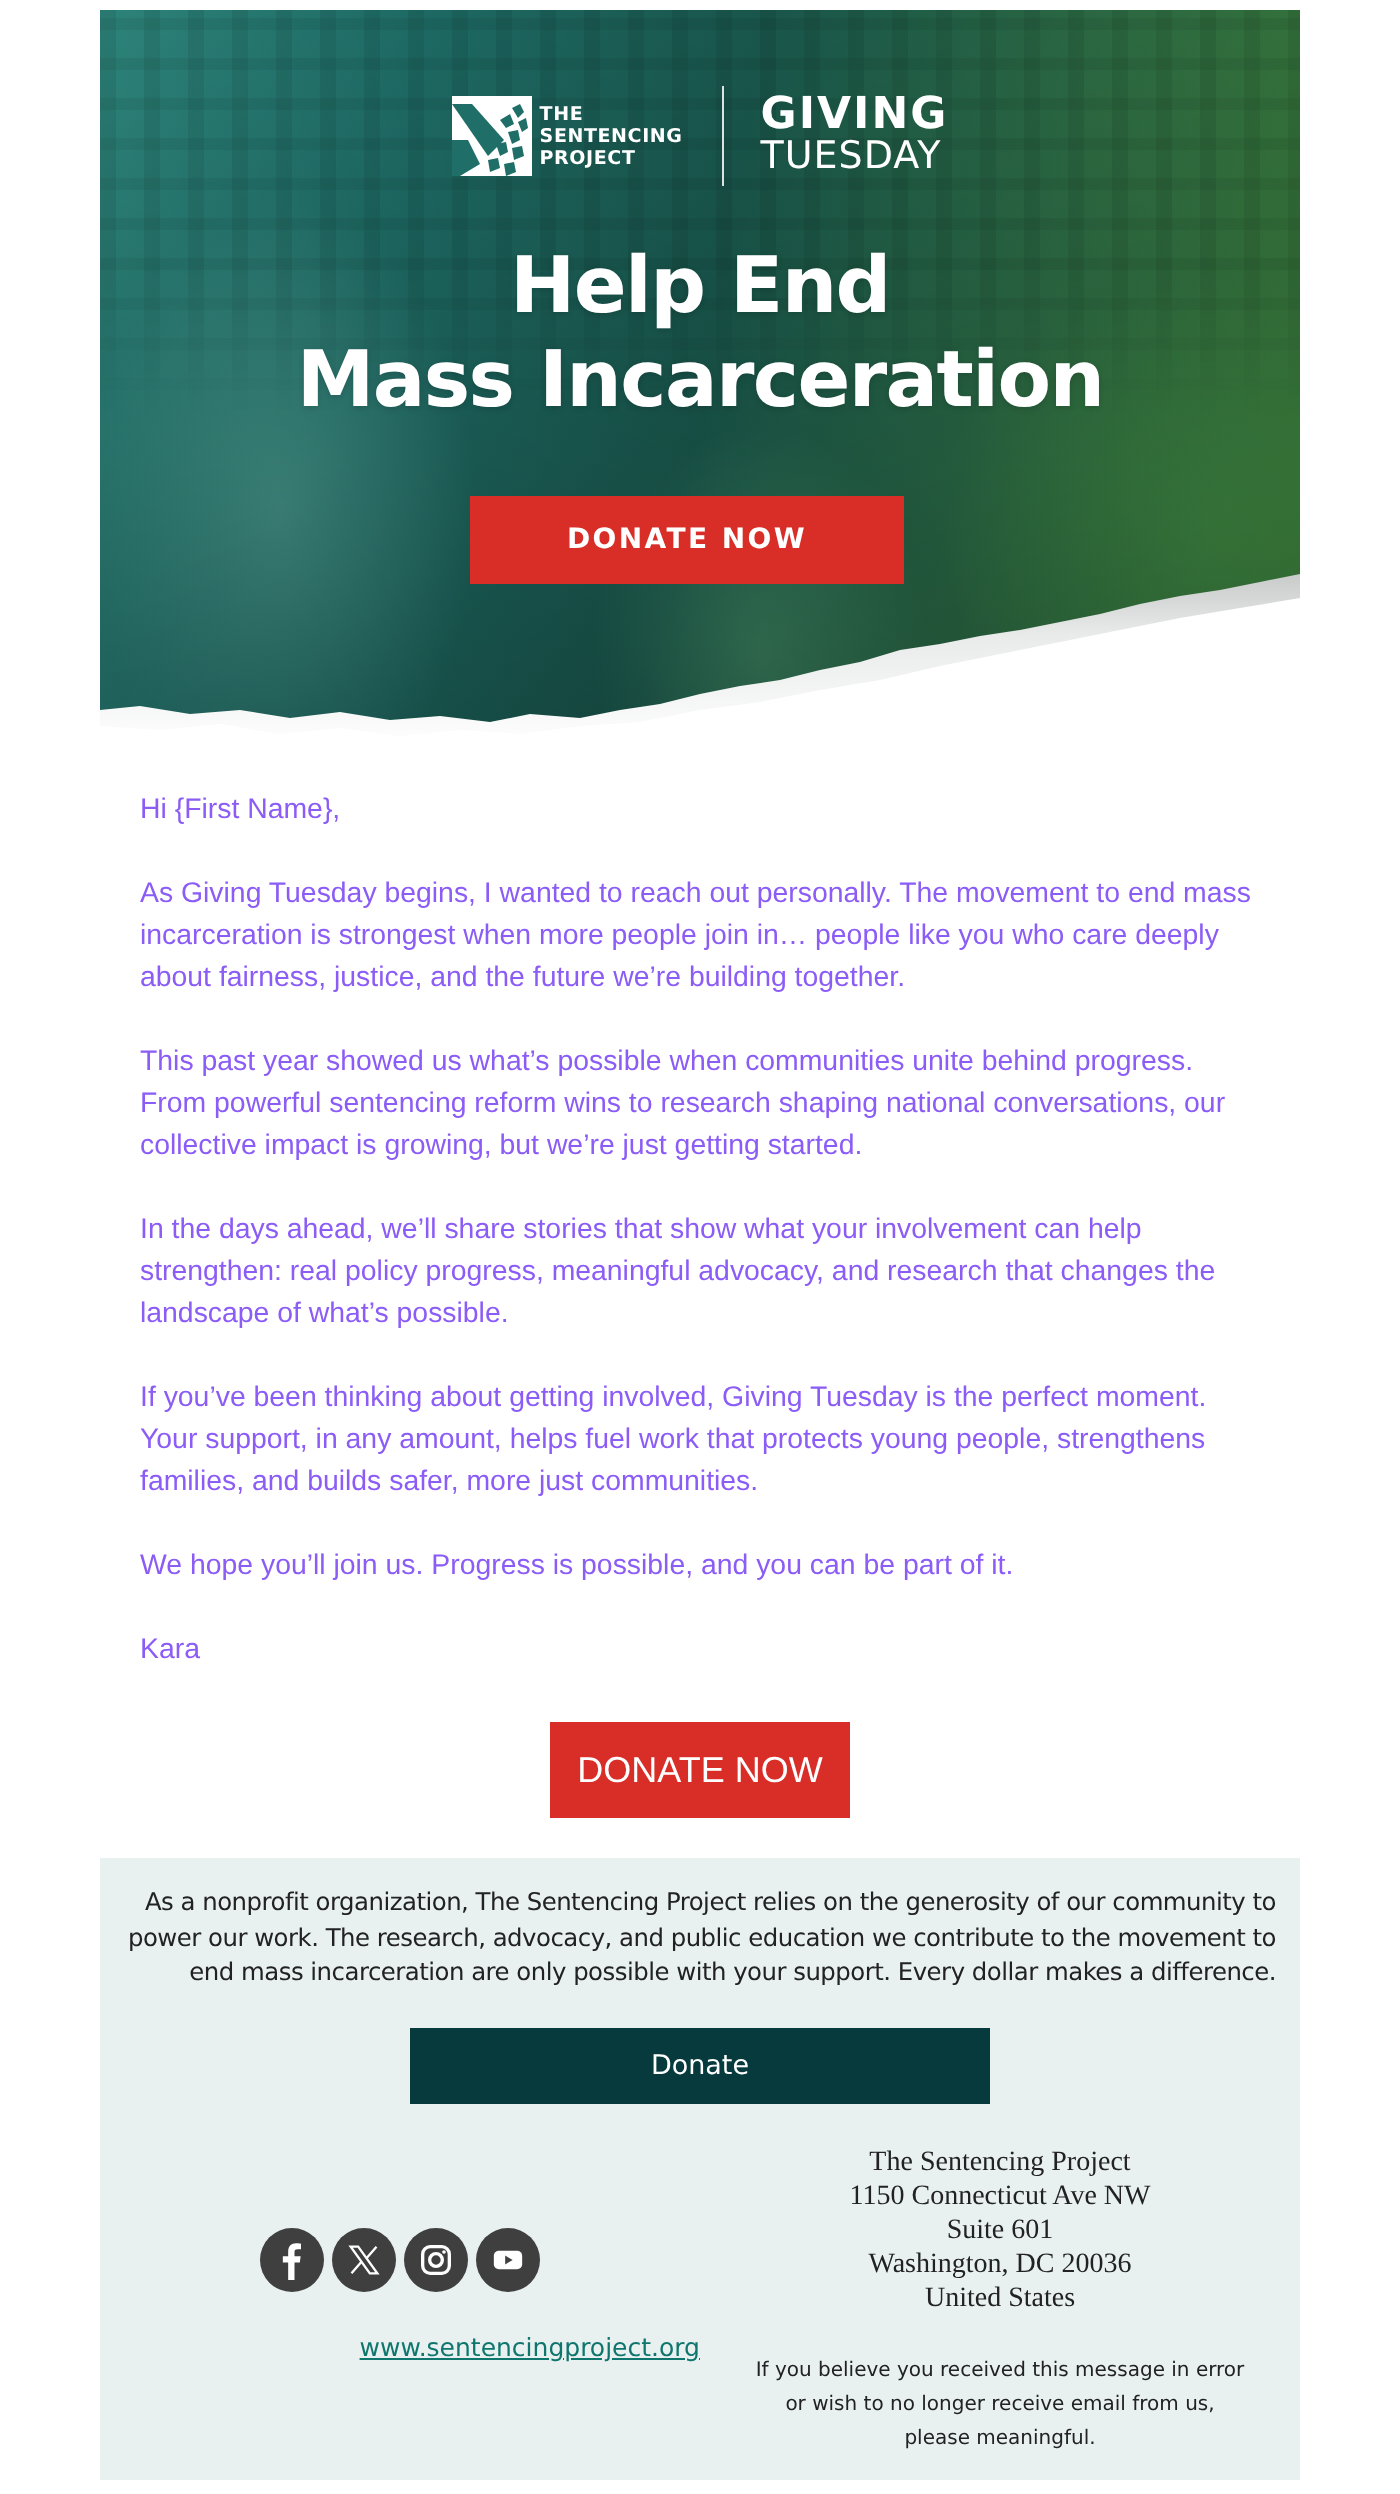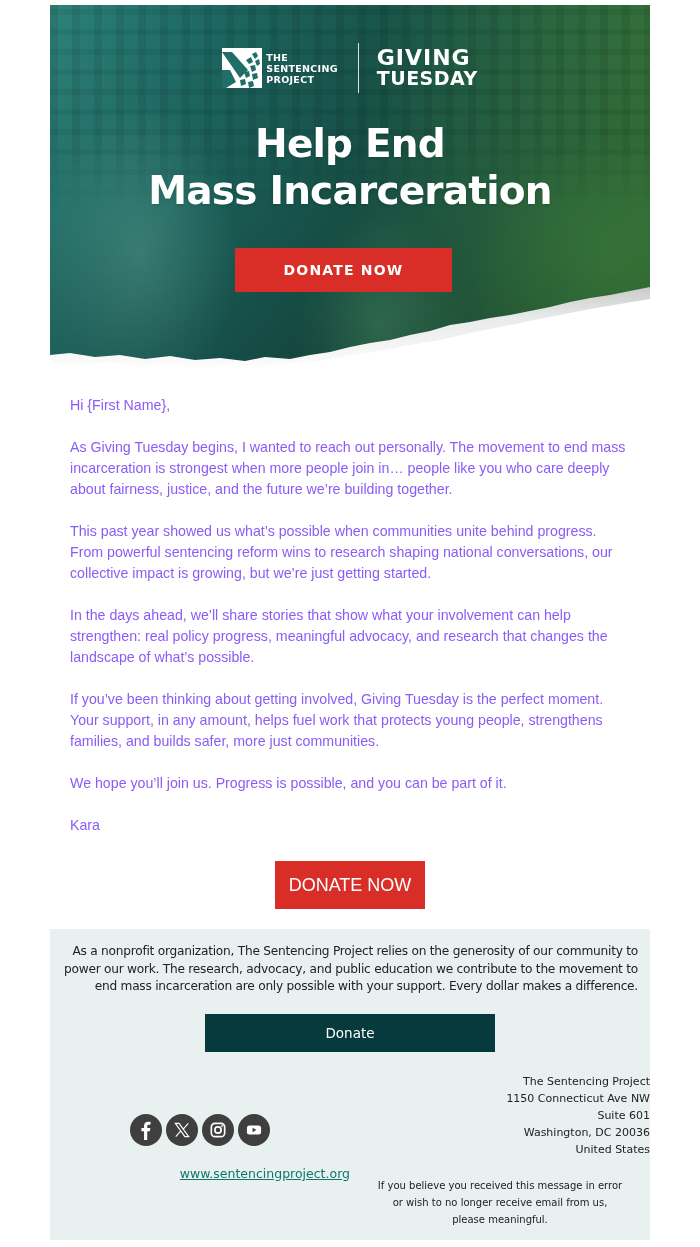--- a/index.html
+++ b/index.html
@@ -33,21 +33,21 @@
     .logos {
       position: absolute; top: 38px; left: 0; width: 600px;
       display: flex; justify-content: center; align-items: center; gap: 0;
     }
     .tsp-logo { display: flex; align-items: center; gap: 4px; }
     .tsp-mark { width: 40px; height: 40px; }
     .tsp-text { color: #fff; font-family: "DejaVu Sans", sans-serif; font-weight: bold; font-size: 9.5px; line-height: 11px; letter-spacing: 0.3px; }
     .logo-divider { width: 1px; height: 50px; background: rgba(255,255,255,0.85); margin: 0 18px 0 20px; }
     .gt-logo { color: #fff; font-family: "DejaVu Sans", sans-serif; line-height: 20px; }
     .gt-top { font-size: 22px; font-weight: bold; letter-spacing: 1px; display: block; }
-    .gt-bottom { font-size: 19px; letter-spacing: 0.5px; display: block; font-weight: bold; }
+    .gt-bottom { font-size: 19px; letter-spacing: 0.5px; display: block; }
 
     .hero-title {
       position: absolute; top: 115px; left: 0; width: 600px; text-align: center;
       color: #fff; font-family: "DejaVu Sans", sans-serif; font-weight: bold;
       font-size: 39px; line-height: 47px; letter-spacing: -0.8px;
       text-shadow: 0 1px 3px rgba(0,0,0,0.15);
     }
     .hero-cta {
       position: absolute; top: 243px; left: 185px; width: 217px; height: 44px;
       background: #d92d27; color: #fff; border: none;
@@ -89,22 +89,22 @@
     .social a {
       width: 32px; height: 32px; border-radius: 50%; background: #3f3f3f;
       display: flex; align-items: center; justify-content: center; cursor: pointer;
     }
     .social svg { width: 20px; height: 20px; }
     .site-link {
       position: absolute; top: 237px; left: 0; width: 300px; text-align: right;
       font-size: 12.5px; color: #0f766e; text-decoration: underline; cursor: pointer;
     }
     .address {
-      position: absolute; top: 144px; left: 300px; width: 300px; text-align: right;
-      font-size: 11px; line-height: 17px;
+      position: absolute; top: 144px; left: 300px; width: 300px; text-align: center;
+      font-size: 14px; line-height: 17px; font-family: Liberation Serif, serif;
     }
     .unsub {
       position: absolute; top: 248px; left: 300px; width: 300px; text-align: center;
       font-size: 10px; line-height: 17px;
     }
   </style>
 </head>
 <body>
 
 <div class="email">

